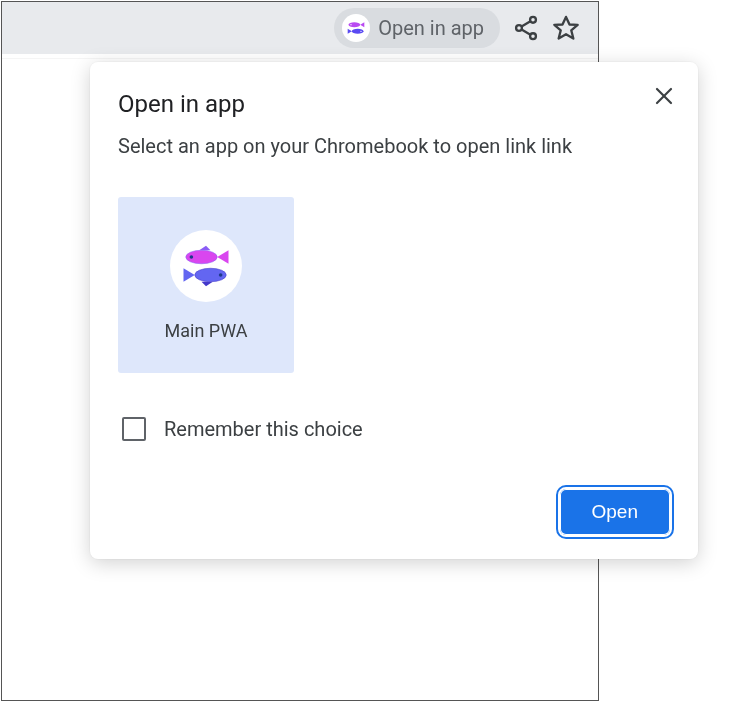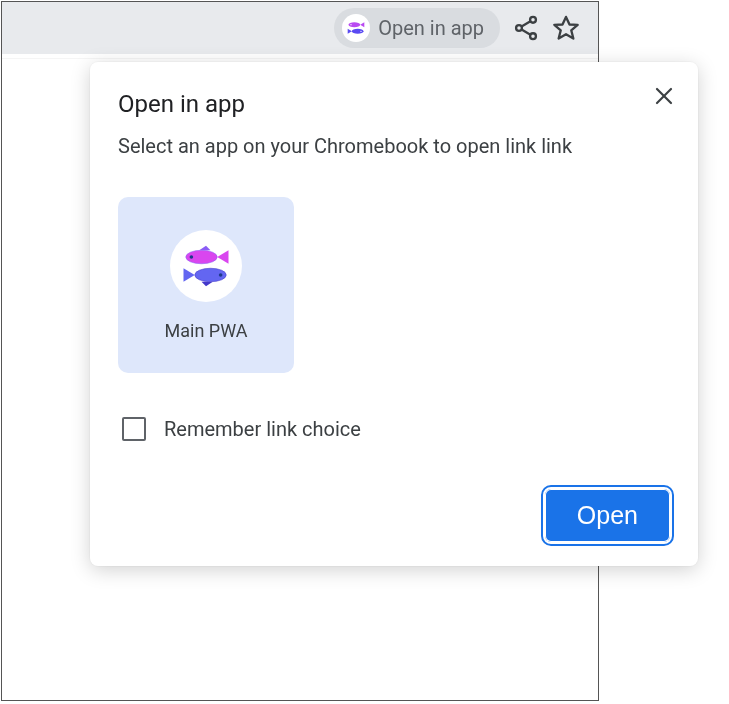--- a/index.html
+++ b/index.html
@@ -113,21 +113,21 @@
       line-height: 1.45;
       margin-bottom: 36px;
     }
     .app-grid {
       margin-bottom: 44px;
     }
     .app-tile {
       width: 176px;
       height: 176px;
       background: #dee7fb;
-      border-radius: 10px;
+      border-radius: 3px;
       display: flex;
       flex-direction: column;
       align-items: center;
       justify-content: center;
       gap: 18px;
       cursor: pointer;
     }
     .app-icon {
       width: 72px;
       height: 72px;
@@ -163,21 +163,21 @@
       font-size: 20px;
       color: #3c4043;
     }
     .dialog-actions {
       display: flex;
       justify-content: flex-end;
     }
     .open-button {
       background: #1a73e8;
       color: #fff;
-      font-size: 25px;
+      font-size: 19px;
       font-weight: 400;
       border: none;
       border-radius: 6px;
       padding: 12px 32px;
       cursor: pointer;
       outline: 2px solid #1a73e8;
       outline-offset: 2px;
       box-shadow: 0 0 0 1px #fff inset;
     }
   </style>
@@ -247,21 +247,21 @@
               <circle cx="37" cy="32" r="1.6" fill="#1e3a8a"></circle>
             </g>
           </svg>
         </div>
         <span class="app-label">Main PWA</span>
       </div>
     </div>
 
     <div class="remember-row">
       <div class="checkbox"></div>
-      <span class="remember-label">Remember link choice</span>
+      <span class="remember-label">Remember this choice</span>
     </div>
 
     <div class="dialog-actions">
       <button class="open-button">Open</button>
     </div>
   </div>
 
 </div>
 
 </body></html>

